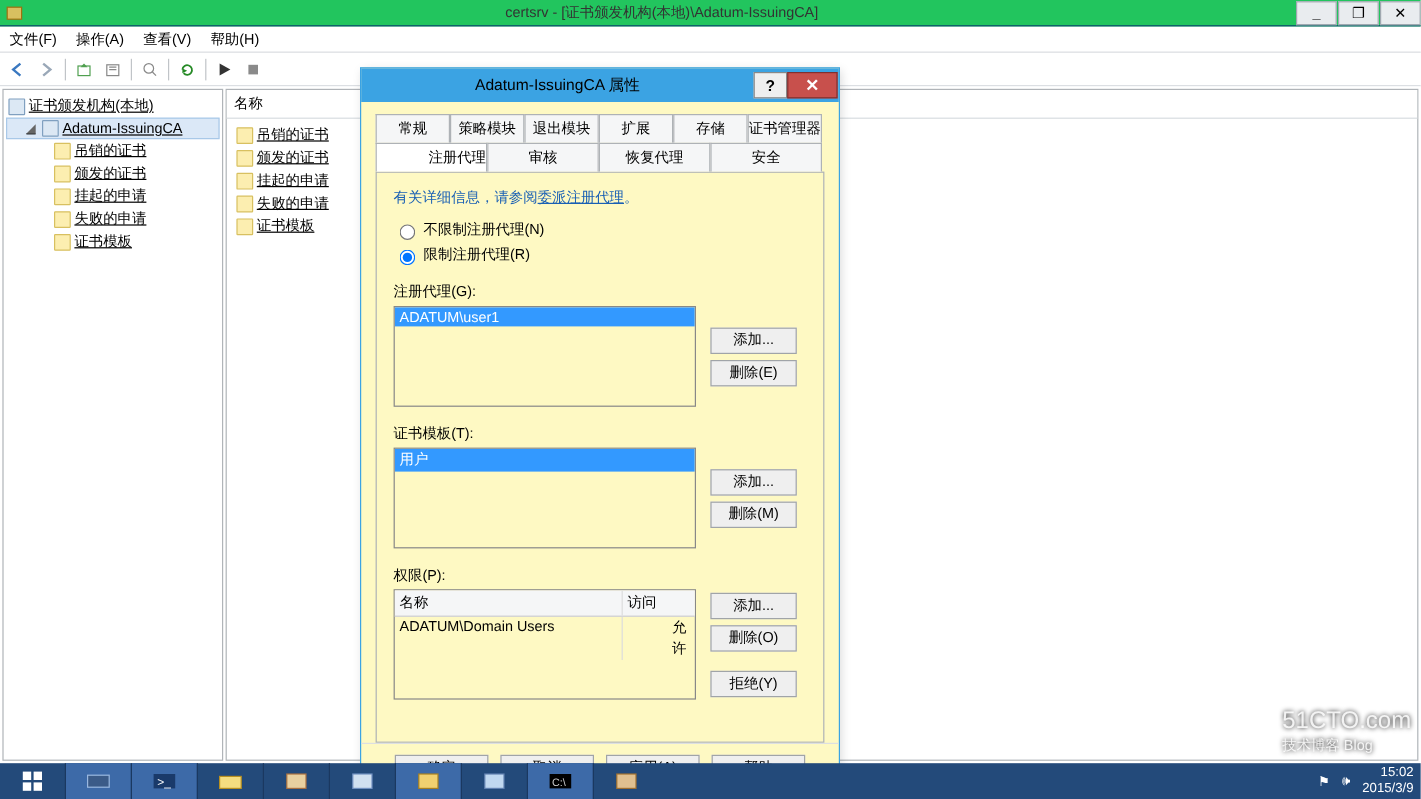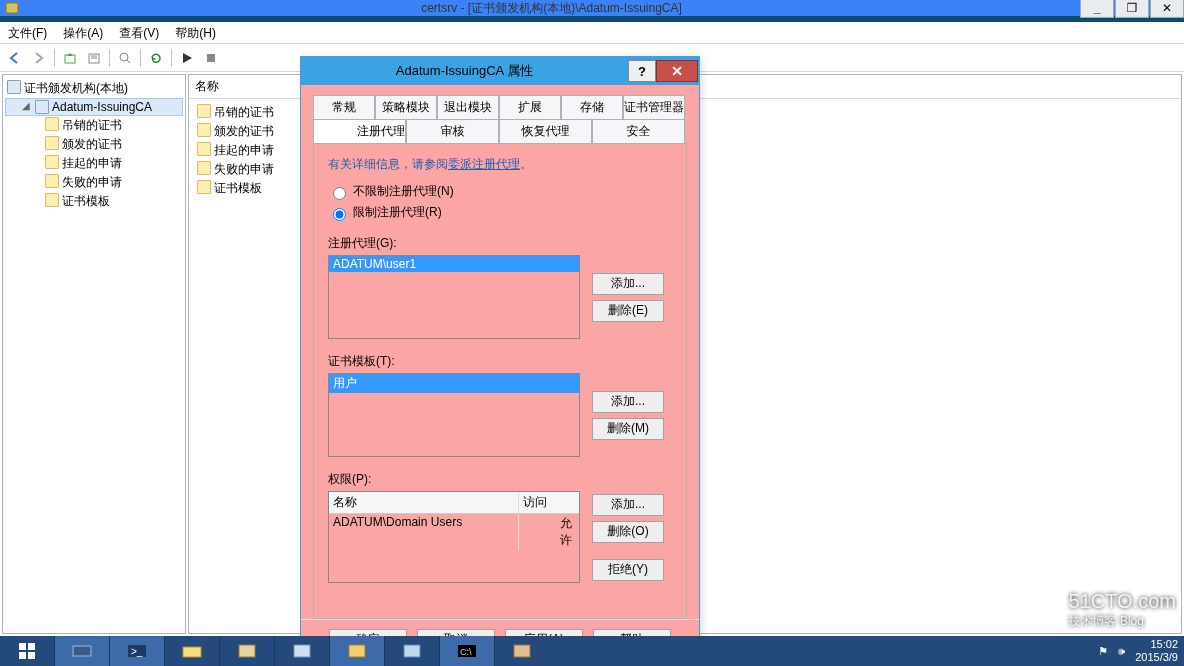--- a/index.html
+++ b/index.html
@@ -1,50 +1,50 @@
 <!DOCTYPE html>
 <html><head>
 <meta charset="utf-8">
 <style>
 * { box-sizing: border-box; font-family: "Microsoft YaHei", "Segoe UI", Tahoma, sans-serif; }
 body { margin: 0; background: #fff; width: 1184px; height: 666px; overflow: hidden; position: relative; }
 
 
-.titlebar { height: 22px; background: #3b82f6; display: flex; align-items: center; border-bottom: 6px solid #0c4a6e; position: relative; }
+.titlebar { height: 22px; background: #22c55e; display: flex; align-items: center; border-bottom: 1px solid #0c4a6e; position: relative; }
 .titlebar-icon { width: 16px; height: 16px; margin: 0 4px; }
 .titlebar-text { flex: 1; text-align: center; font-size: 12px; color: #333; }
 .titlebar-btns { display: flex; }
 .titlebar-btn { width: 34px; height: 20px; border: 1px solid #a0a8b0; background: #e9ecef; display: flex; align-items: center; justify-content: center; font-size: 12px; cursor: default; margin-left: 1px; }
 
 
 .menubar { height: 22px; background: #fff; display: flex; align-items: center; font-size: 12px; border-bottom: 1px solid #d4d8dc; }
 .menubar-item { padding: 16px 8px; line-height: 22px; cursor: default; }
 
 
 .toolbar { height: 28px; background: #fff; display: flex; align-items: center; border-bottom: 1px solid #d4d8dc; padding: 0 4px; gap: 2px; }
 .tool-btn { width: 22px; height: 22px; display: flex; align-items: center; justify-content: center; border: 1px solid transparent; cursor: default; }
 .tool-sep { width: 1px; height: 18px; background: #c0c4c8; margin: 0 2px; }
 
 
 .main-area { display: flex; height: calc(100% - 22px - 22px - 28px - 30px); background: #fff; }
 .tree-panel { width: 184px; border: 1px solid #b0b4b8; background: #fff; padding: 4px 2px; margin: 2px; font-size: 12px; }
 .detail-panel { flex: 1; border: 1px solid #b0b4b8; background: #fff; margin: 2px 2px 2px 0; }
 .detail-header { background: #fff; border-bottom: 1px solid #d8dce0; font-size: 12px; padding: 3px 6px; }
-.tree-row { display: flex; padding: 1px 2px; gap: 3px; cursor: default; white-space: nowrap; }
+.tree-row { display: flex; align-items: center; padding: 1px 2px; gap: 3px; cursor: default; white-space: nowrap; text-decoration: underline; }
 .tree-row.lvl0 { padding-left: 2px; }
 .tree-row.lvl1 { padding-left: 16px; }
 .tree-row.lvl2 { padding-left: 40px; }
 .tree-row.selected { background: #dbe8f7; border: 1px solid #a8c8e8; }
 .twist { width: 10px; display: inline-block; color: #666; font-size: 10px; }
 .ficon { width: 14px; height: 14px; display: inline-block; }
 .folder-yellow { background: #fceeb0; border: 1px solid #d8c060; border-radius: 1px; }
 .folder-list  { background: #dce8f4; border: 1px solid #80a0c0; border-radius: 1px; }
 
 
-.dialog { position: absolute; left: 300px; top: 56px; width: 400px; height: 588px; border: 1px solid #3ba3e3; background: #fca5a5; box-shadow: 2px 2px 8px rgba(0,0,0,0.15); }
+.dialog { position: absolute; left: 300px; top: 56px; width: 400px; height: 588px; border: 1px solid #3ba3e3; background: #fef9c3; box-shadow: 2px 2px 8px rgba(0,0,0,0.15); }
 .dialog-title { height: 28px; background: #3ba3e3; display: flex; align-items: center; }
 .dialog-title-text { flex: 1; text-align: center; color: #000; font-size: 13px; }
 .dialog-help { width: 28px; height: 22px; background: #efefef; border: 1px solid #888; display: flex; align-items: center; justify-content: center; font-size: 13px; font-weight: bold; cursor: default; }
 .dialog-close { width: 42px; height: 22px; background: #c8504c; border: 1px solid #803030; color: #fff; display: flex; align-items: center; justify-content: center; font-size: 14px; font-weight: bold; cursor: default; margin-right: 1px; }
 .dialog-body { padding: 10px 12px 0 12px; }
 
 
 .tabs { font-size: 12px; }
 .tab-row { display: flex; }
 .tab { border: 1px solid #aeb2b6; border-bottom: none; padding: 3px 0; text-align: center; background: #f5f6f7; cursor: default; }

